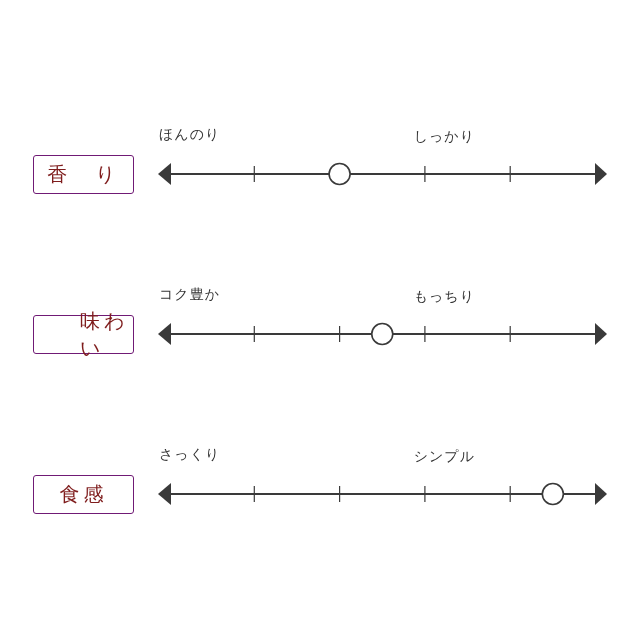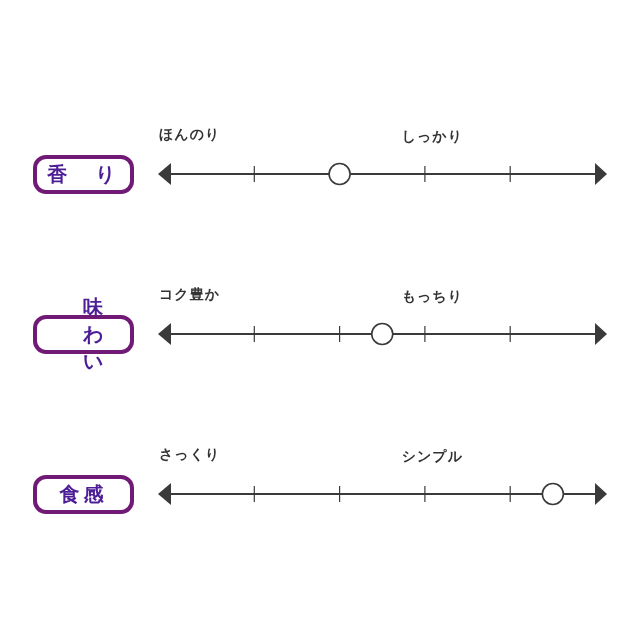--- a/index.html
+++ b/index.html
@@ -1,25 +1,25 @@
 <!DOCTYPE html>
 <html><head>
 <meta charset="utf-8">
 <style>
   html, body { margin:0; padding:0; background:#ffffff; }
   body { width:640px; height:640px; position:relative; overflow:hidden;
          font-family: "DejaVu Sans", "Liberation Sans", sans-serif; color:#333; }
-  .row { position:absolute; left:0; width:508px; height:100px;font-weight:bold; }
+  .row { position:absolute; left:0; width:508px; height:100px; }
   .label-box { position:absolute; left:33px; width:101px; height:39px;
-               border:4px solid #701a75; border-radius:13px; box-sizing:border-box;
+               border:1px solid #701a75; border-radius:3px; box-sizing:border-box;
                display:flex; align-items:center; justify-content:center;
-               font-size:20px; color:#4c1d95; letter-spacing:4px; }
+               font-size:20px; color:#7f1d1d; letter-spacing:4px; }
   .end-label { position:absolute; font-size:14px; color:#333; letter-spacing:1px; }
   .end-left { left:159px; }
-  .end-right { right:45px; }
+  .end-right { right:33px; }
   svg.scale { position:absolute; left:0; width:640px; height:40px; }
 </style>
 </head>
 <body>
 
 <div>
 
   <div class="row" style="top:120px;">
     <div class="end-label end-left" style="top:6px;">ほんのり</div>
     <div class="end-label end-right" style="top:8px;">しっかり</div>

